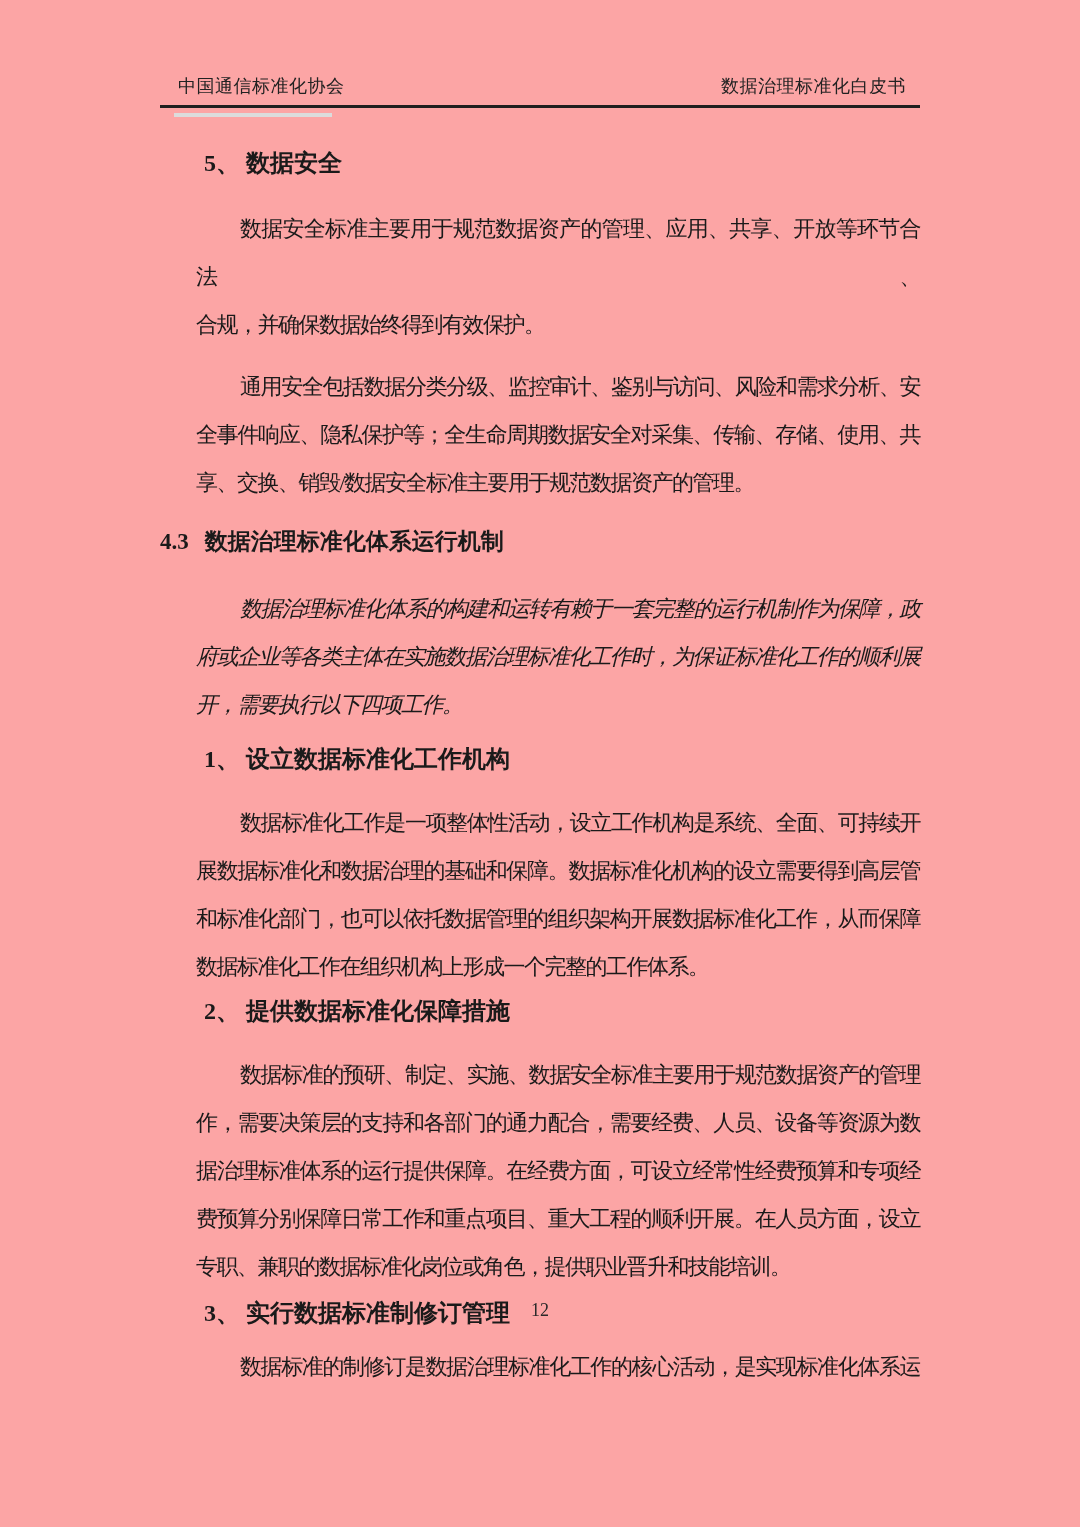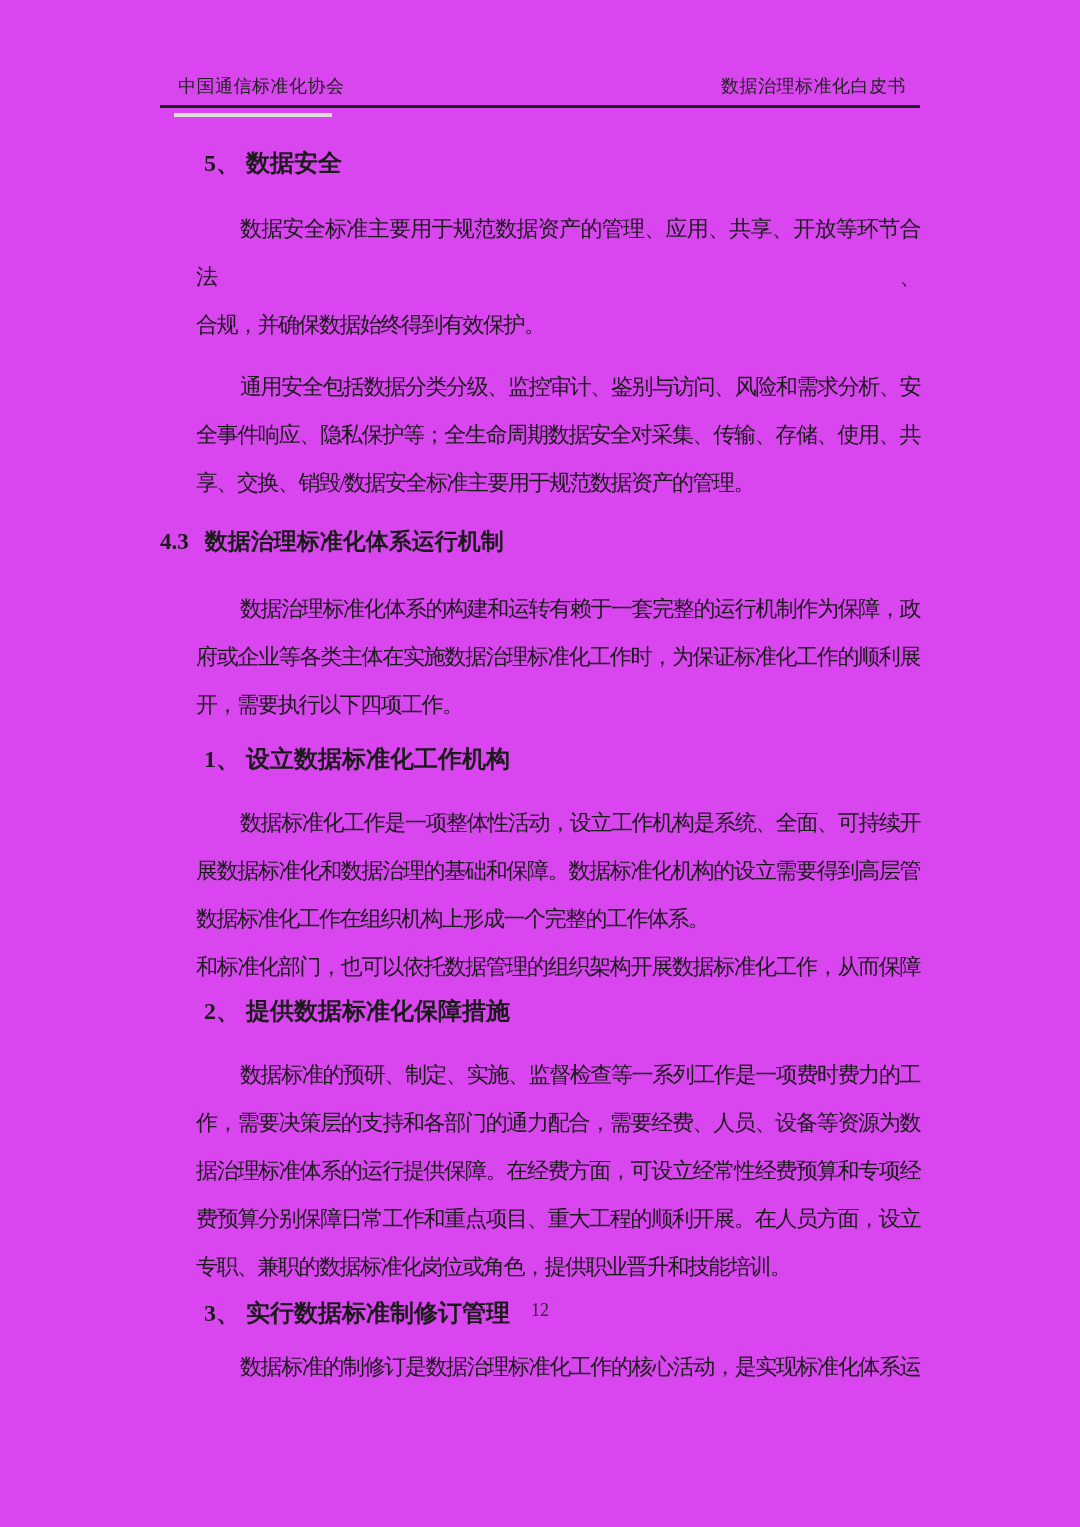--- a/index.html
+++ b/index.html
@@ -1,20 +1,20 @@
 <!DOCTYPE html>
 <html><head>
 <meta charset="utf-8">
 <style>
   html, body { margin: 0; padding: 0; background: #ffffff; }
   .page {
     position: relative;
     width: 1080px;
     height: 1527px;
-    background: #d946ef;
+    background: #fca5a5;
     overflow: hidden;
     font-family: "Liberation Serif", "DejaVu Serif", serif;
     color: #1a1a1a;
   }
   .header {
     display: flex;
     justify-content: space-between;
     align-items: flex-end;
     margin: 0 160px;
     padding-top: 74px;
@@ -56,21 +56,21 @@
   }
   .ln {
     line-height: 48px;
     text-align: justify;
     margin-left: 36px;
   }
   .ln.fill { text-align-last: justify; }
   .ln.ind { text-indent: 44px; }
   #p1 { margin-top: 26px; }
   #p2 { margin-top: 14px; }
-  #p3 { margin-top: 20px; }
+  #p3 { margin-top: 20px; font-style: italic; }
   #p4 { margin-top: 24px; }
   #p5 { margin-top: 24px; }
   #p6 { margin-top: 14px; }
   #h43 { margin-top: 12px; }
   #h1s { margin-top: 14px; }
   #h2s { margin-top: 4px; }
   #h3s { margin-top: 6px; }
   .pageno {
     position: absolute;
     top: 1300px;
@@ -117,30 +117,30 @@
       <div class="ln">开，需要执行以下四项工作。</div>
     </div>
 
   <div class="h-small" id="h1s">
     <span class="num">1、</span><span>设立数据标准化工作机构</span>
   </div>
 
   <div class="para" id="p4">
       <div class="ln ind fill">数据标准化工作是一项整体性活动，设立工作机构是系统、全面、可持续开</div>
       <div class="ln fill">展数据标准化和数据治理的基础和保障。数据标准化机构的设立需要得到高层管</div>
+      <div class="ln fill">和标准化部门，也可以依托数据管理的组织架构开展数据标准化工作，从而保障</div>
       <div class="ln">数据标准化工作在组织机构上形成一个完整的工作体系。</div>
-      <div class="ln fill">和标准化部门，也可以依托数据管理的组织架构开展数据标准化工作，从而保障</div>
     </div>
 
   <div class="h-small" id="h2s">
     <span class="num">2、</span><span>提供数据标准化保障措施</span>
   </div>
 
   <div class="para" id="p5">
-      <div class="ln ind fill">数据标准的预研、制定、实施、监督检查等一系列工作是一项费时费力的工</div>
+      <div class="ln ind fill">数据标准的预研、制定、实施、数据安全标准主要用于规范数据资产的管理</div>
       <div class="ln fill">作，需要决策层的支持和各部门的通力配合，需要经费、人员、设备等资源为数</div>
       <div class="ln fill">据治理标准体系的运行提供保障。在经费方面，可设立经常性经费预算和专项经</div>
       <div class="ln fill">费预算分别保障日常工作和重点项目、重大工程的顺利开展。在人员方面，设立</div>
       <div class="ln">专职、兼职的数据标准化岗位或角色，提供职业晋升和技能培训。</div>
     </div>
 
   <div class="h-small" id="h3s">
     <span class="num">3、</span><span>实行数据标准制修订管理</span>
   </div>
 

